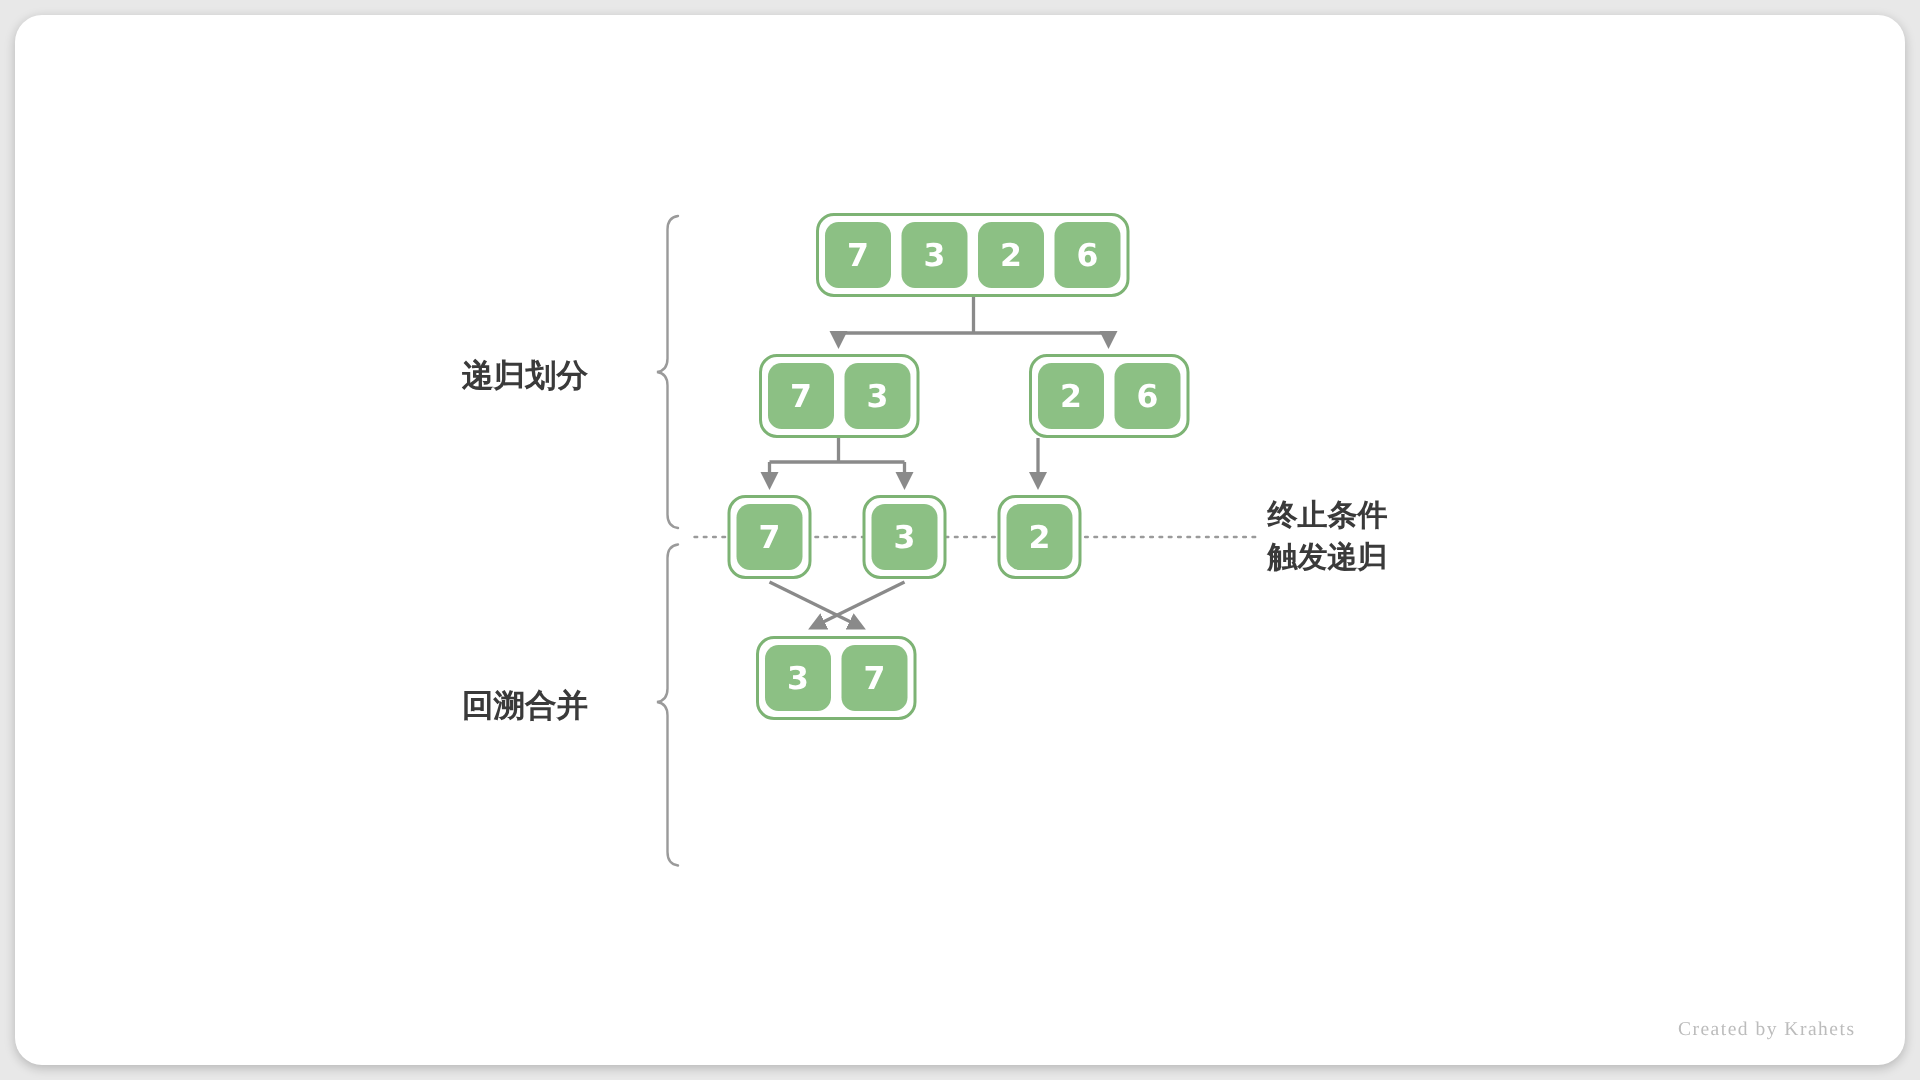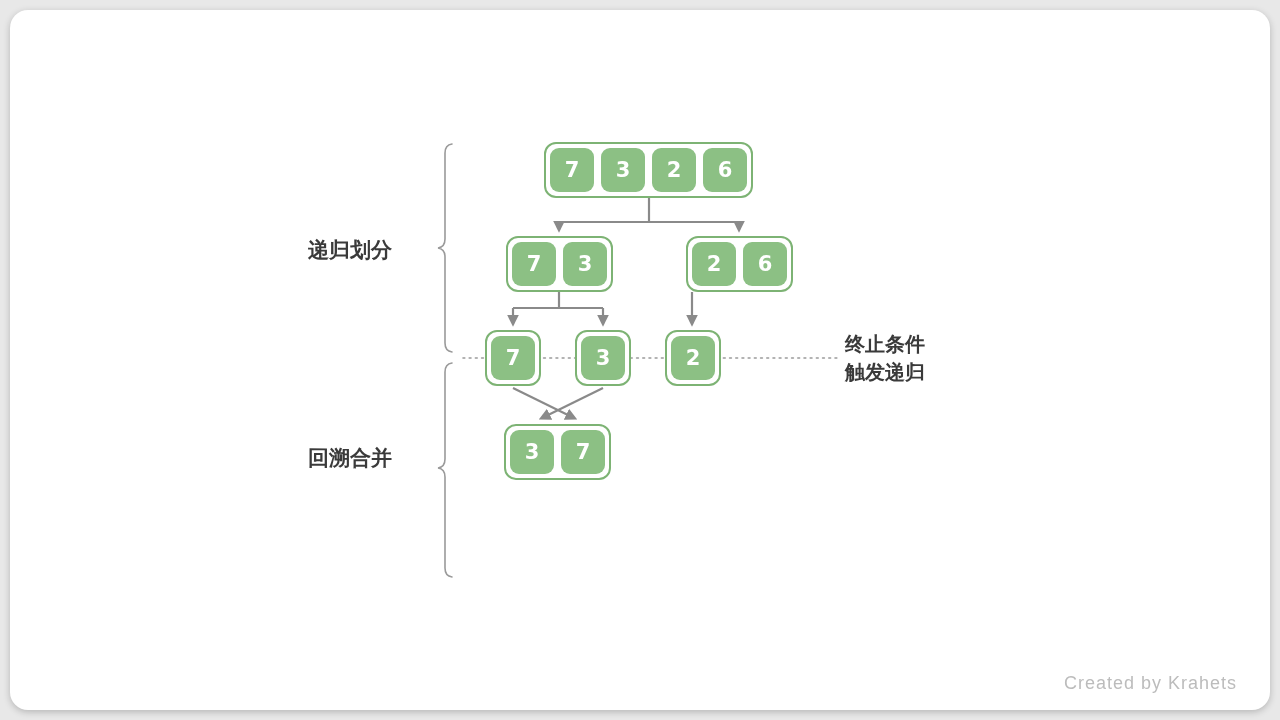--- a/index.html
+++ b/index.html
@@ -52,22 +52,22 @@
     position: absolute;
     font-weight: bold;
     font-size: 20px;
     color: var(--label-text, #3a3a3a);
     line-height: 28px;
     white-space: nowrap;
   }
   .watermark {
     position: absolute;
     right: 43px; bottom: 26px;
-    font-family: Liberation Sans, sans-serif;
-    font-size: 18px;
+    font-family: Liberation Serif, serif;
+    font-size: 13px;
     letter-spacing: 1px;
     color: var(--watermark-text, #bcbcbc);
   }
 </style>
 </head>
 <body>
 
 <div class="card"></div>
 
 <div class="stage">
@@ -133,21 +133,21 @@
   <div class="array" style="left:665px; top:330px;">
     <div class="cell">2</div>
   </div>
 
   <div class="array" style="left:504px; top:424px;">
     <div class="cell">3</div>
     <div class="cell">7</div>
   </div>
 
   <div class="side-label" style="left:308px; top:236px;">递归划分</div>
-  <div class="side-label" style="left:308px; top:444px;">回溯合并</div>
+  <div class="side-label" style="left:308px; top:456px;">回溯合并</div>
 
   <div class="note-label" style="left:845px; top:330px;">
     <div>终止条件</div>
     <div>触发递归</div>
   </div>
 
   <div class="watermark">Created by Krahets</div>
 
 </div>
 

